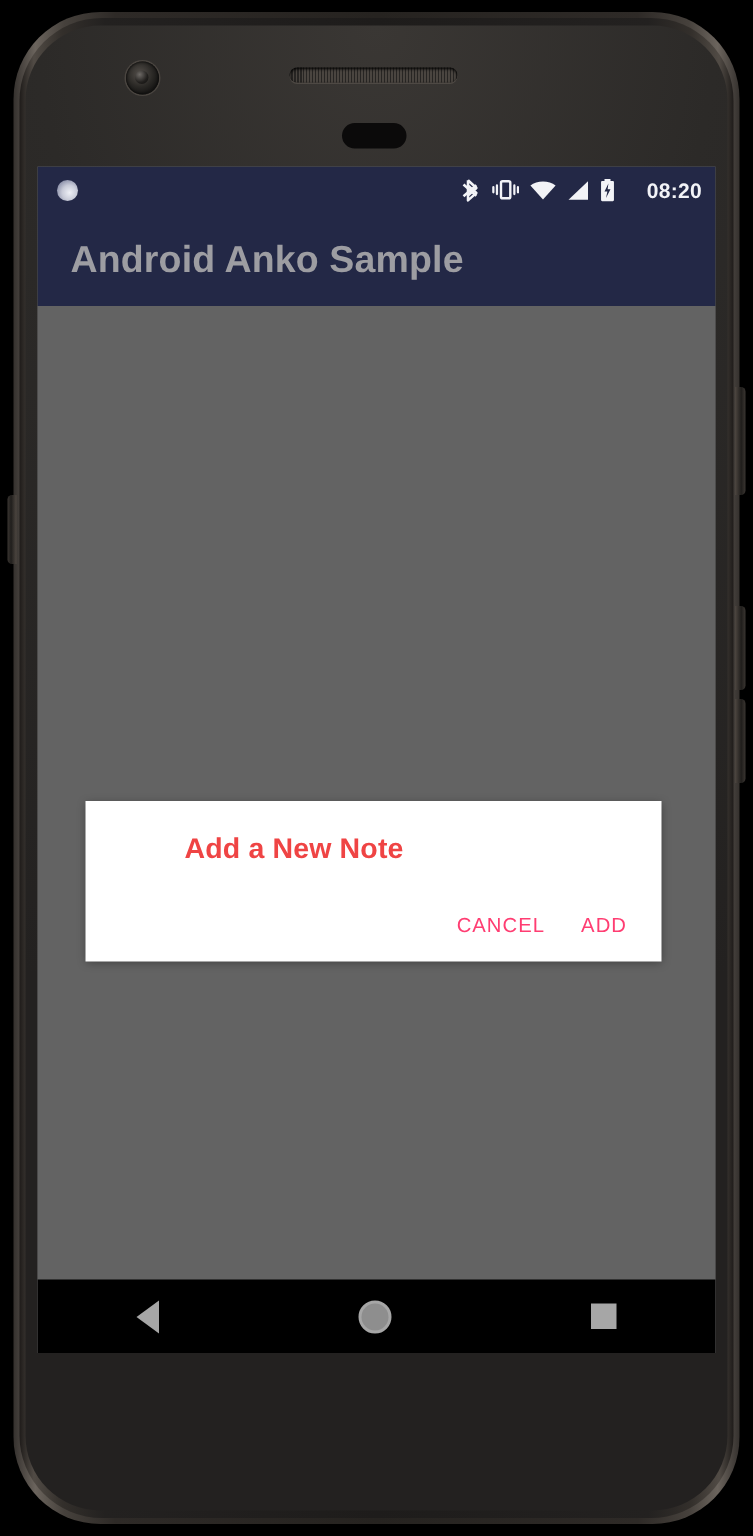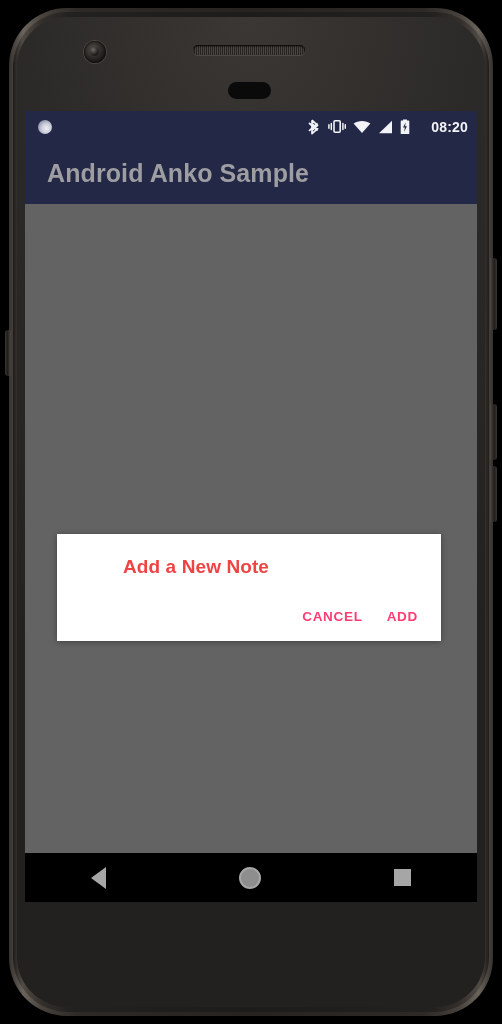--- a/index.html
+++ b/index.html
@@ -124,21 +124,21 @@
   #dialog-title {
     position:absolute; left:25px; top:22px;
     font-size:19px; font-weight:bold; color:#ef4444; letter-spacing:.1px;margin-left:41px;
   }
   #dialog-actions {
     position:absolute; right:11px; bottom:9px; display:flex; align-items:center;
   }
   .dlg-btn {
     background:none; border:0; cursor:pointer;
     color:#ff3d72; font-family:"Liberation Sans", sans-serif;
-    font-size:13.5px; font-weight:bold; letter-spacing:.7px;
+    font-size:13.5px; font-weight:normal; letter-spacing:.7px;
     padding:8px 12px;
   }
 
   
   #nav-bar {
     position:absolute; left:0; bottom:0; width:100%; height:49px;
     background:#000; display:flex; align-items:center; justify-content:space-around;
   }
   #nav-back {
     width:0; height:0; border-style:solid;

